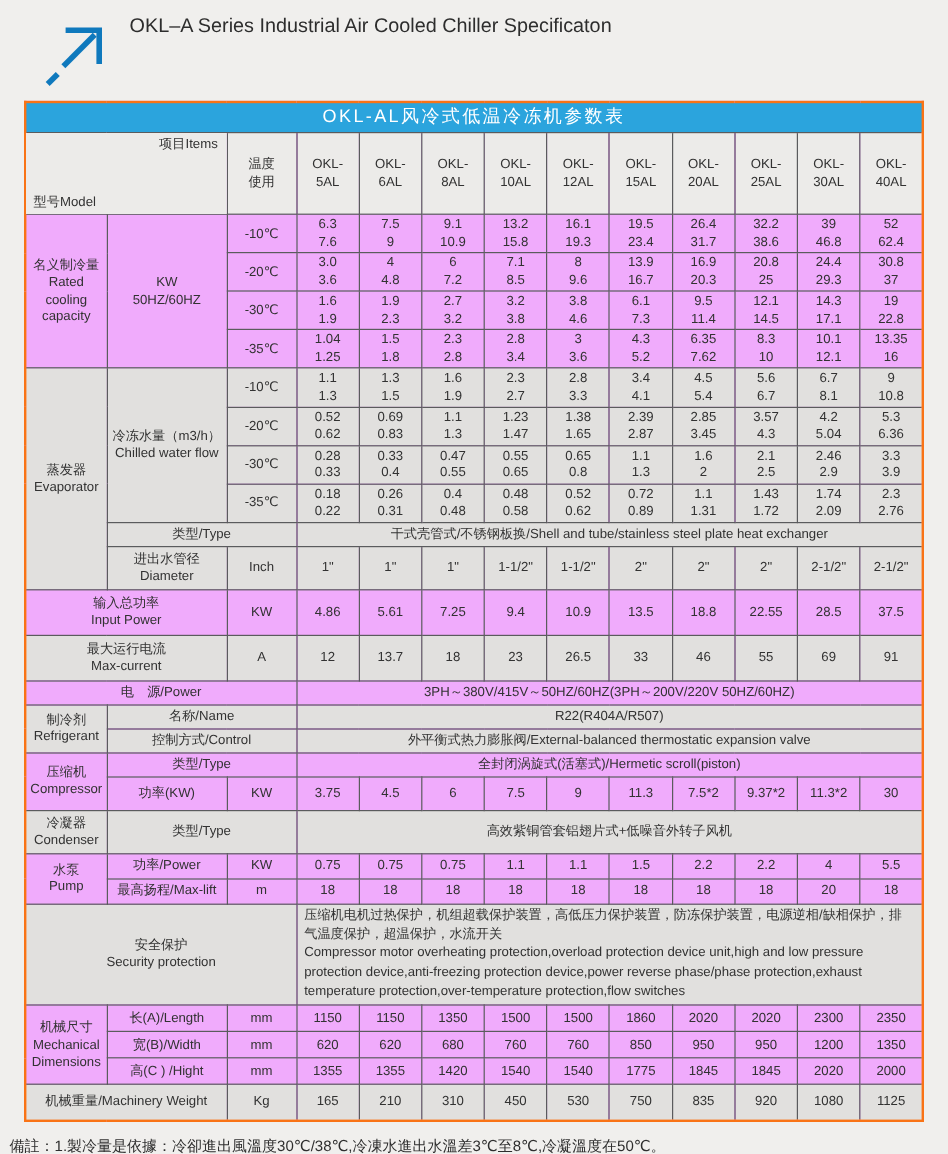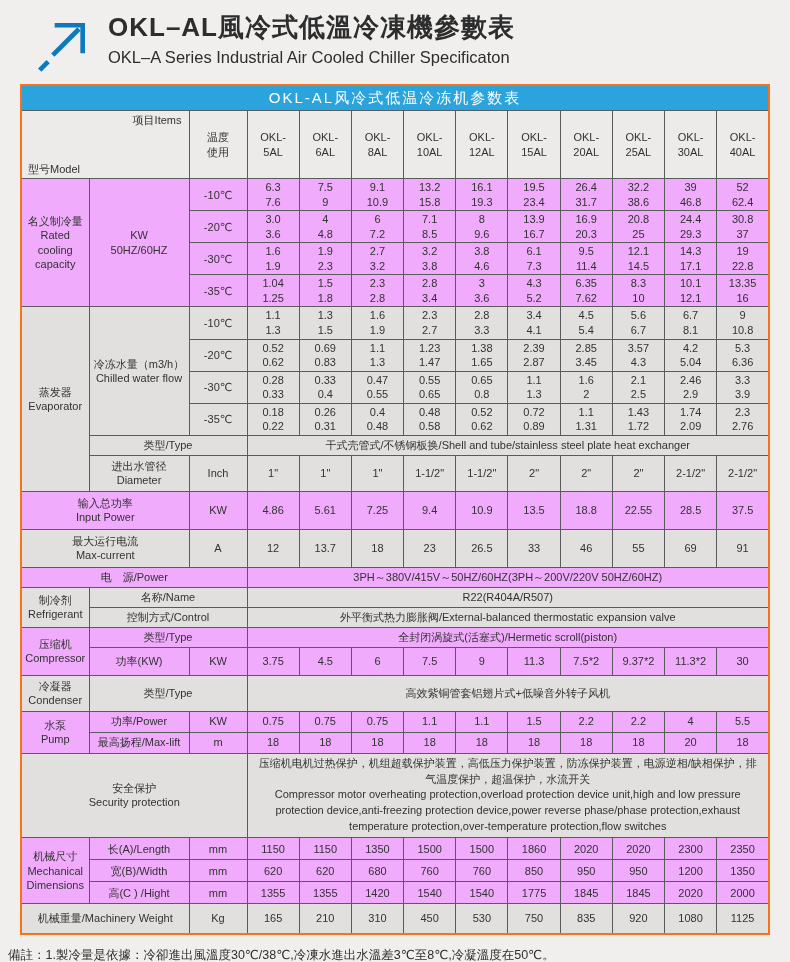--- a/index.html
+++ b/index.html
@@ -46,36 +46,35 @@
   
   td.diag {
     position:relative; padding:12px;
     background-image:linear-gradient(to bottom right,
       transparent calc(50% - 0.7px),
       #5a5b5d calc(50% - 0.7px), #5a5b5d calc(50% + 0.7px),
       transparent calc(50% + 0.7px));
   }
   td.diag .diag-top    { position:absolute; top:2px; right:7px; font-size:11px; }
   td.diag .diag-bottom { position:absolute; bottom:2px; left:6px; font-size:11px; }
-  td.left { text-align:center; padding:2px 6px; line-height:1.45;margin-left:44px; }
+  td.left { text-align:left; padding:2px 6px; line-height:1.45;margin-left:44px; }
   
   .notes { margin:10px 10px 0 8px; font-size:12.5px; color:#2e2e2e; line-height:1.6; }
   .notes .ind { padding-left:26px; }
 </style>
 </head>
 <body>
 
 <div class="brand">
   <svg class="arrow-logo" viewBox="0 0 60 62" fill="none">
     <polyline points="20,12 50,12 50,42" stroke="#0f79bd" stroke-width="5" fill="none"></polyline>
     <line x1="18" y1="44" x2="46" y2="16" stroke="#0f79bd" stroke-width="5"></line>
     <line x1="4" y1="60" x2="13" y2="51" stroke="#0f79bd" stroke-width="5"></line>
   </svg>
   <div class="titles">
-    <div class="zh">OKL–AL風冷式低溫冷凍機參數表</div>
     <div class="en">OKL–A Series Industrial Air Cooled Chiller Specificaton</div>
   </div>
 </div>
 
 <table class="spec">
   <colgroup>
     <col class="c-group">
       <col class="c-item">
       <col class="c-unit">
     <col span="10">

